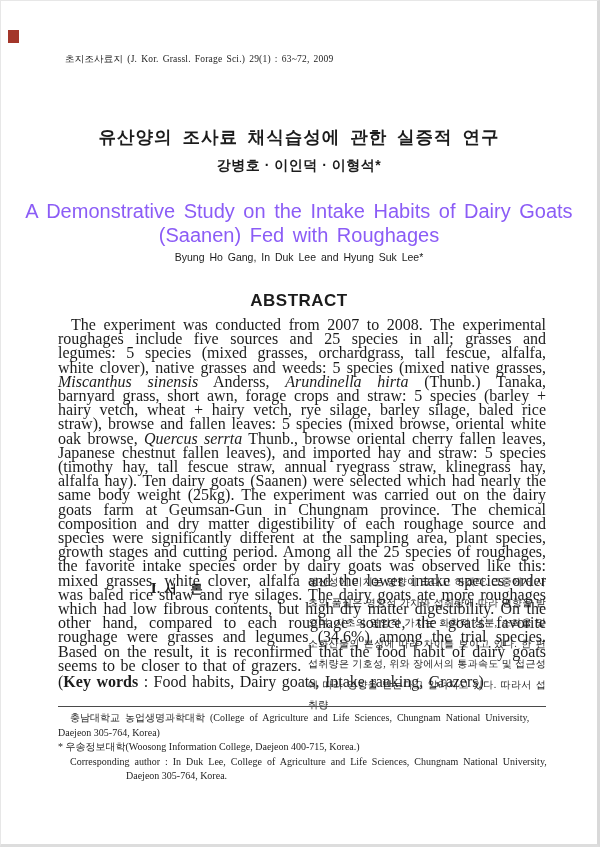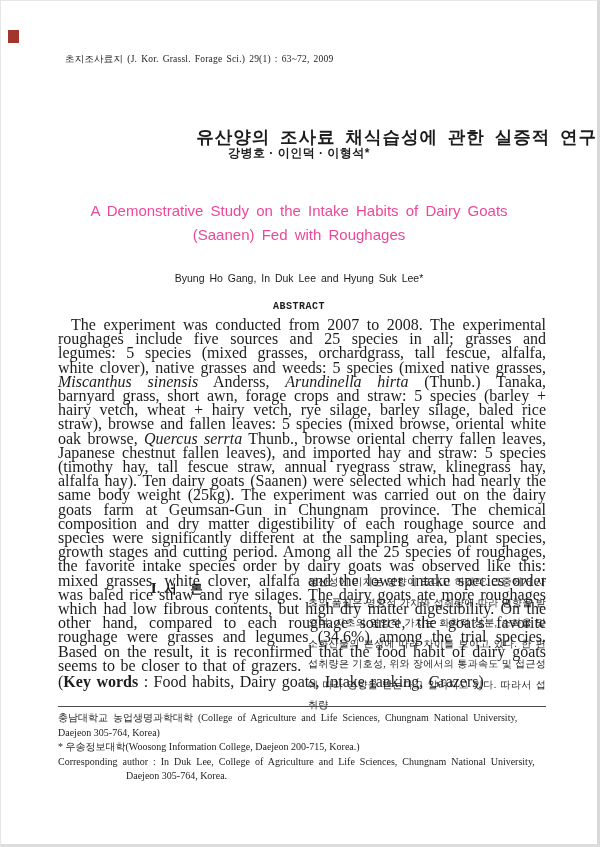--- a/index.html
+++ b/index.html
@@ -10,43 +10,43 @@
     font-family:"Liberation Serif","DejaVu Serif",serif;
     border-top:1px solid #e7e7e7; border-left:1px solid #e7e7e7;
     border-right:3px solid #d9d9d9; border-bottom:3px solid #dddddd;padding-left:8px;
   }
   .red-marker { position:absolute; left:7px; top:29px; width:11px; height:13px; background:#a3362a; }
   .journal-header {
     position:absolute; left:64px; top:52px; font-size:9.5px; letter-spacing:0.2px;
     white-space:nowrap; word-spacing:1.5px;
   }
   .korean-title {
-    position:absolute; left:0; top:124px; width:100%; text-align:right;
+    position:absolute; left:0; top:124px; width:100%; text-align:center;
     font-family:"Liberation Sans","DejaVu Sans",sans-serif;
     font-weight:bold; font-size:17.5px; letter-spacing:1px; word-spacing:4px;
   }
   .korean-authors {
-    position:absolute; left:0; top:144px; width:100%; text-align:center;
+    position:absolute; left:0; top:156px; width:100%; text-align:center;
     font-family:"Liberation Sans","DejaVu Sans",sans-serif;
-    font-weight:600; font-size:12px; letter-spacing:0.5px;
+    font-weight:600; font-size:14px; letter-spacing:0.5px;
   }
   .english-title {
     position:absolute; left:0; top:198px; width:100%; text-align:center;
     font-family:"Liberation Sans","DejaVu Sans",sans-serif;
-    font-size:15px; line-height:24px; word-spacing:3px; color:#ec4899;
+    font-size:20px; line-height:24px; word-spacing:3px; color:#8b5cf6;
   }
   .english-authors {
     position:absolute; left:0; top:250px; width:100%; text-align:center;
     font-family:"Liberation Sans","DejaVu Sans",sans-serif;
-    font-size:10.5px; word-spacing:2px;margin-top:21px;
+    font-size:10.5px; word-spacing:2px;
   }
   .abstract-heading {
-    position:absolute; left:0; top:300px; width:100%; text-align:center;
-    font-family:Liberation Mono, monospace;
-    font-weight:bold; font-size:10px; letter-spacing:0.5px;
+    position:absolute; left:0; top:290px; width:100%; text-align:center;
+    font-family:Liberation Sans, sans-serif;
+    font-weight:bold; font-size:17px; letter-spacing:0.5px;
   }
   .abstract-body {
     position:absolute; left:57px; top:317px; width:488px;
     font-size:16px; line-height:14.2px; text-align:justify; word-spacing:1.5px;
   }
   .abstract-text { text-indent:13px; }
   .keywords-line { margin-top:2px; text-indent:0; text-align:left; }
   .intro-heading {
     position:absolute; left:57px; top:580px; width:238px; text-align:center;
     font-weight:bold; font-size:12.5px; letter-spacing:0.5px;
@@ -58,21 +58,21 @@
   }
   .col-right {
     position:absolute; left:307px; top:571px; width:238px;
     font-size:10px; line-height:20.5px; text-align:justify; letter-spacing:0.3px;
   }
   .footnote-rule { position:absolute; left:57px; top:705px; width:488px; height:1px; background:#4a4a4a; }
   .footnotes {
     position:absolute; left:57px; top:710px; width:489px;
     font-size:10px; line-height:14.6px;
   }
-  .fn-wide { word-spacing:2.5px; }
+  .fn-wide { word-spacing:2.5px;margin-left:12px; }
   .fn-cont-1 { padding-left:68px; }
   .fn-cont-2 { padding-left:61px; }
   .page-number {
     position:absolute; left:0; top:796px; width:100%; text-align:center;
     font-size:10.5px; letter-spacing:1px;
   }
 </style>
 </head>
 <body>
 
@@ -103,19 +103,19 @@
   <div class="intro-heading">Ⅰ. 서　론</div>
 
 
   <div class="col-right">생산성에 미치는 영향이 크다고 하겠다. 그중에서 사초의 품질은 영양적 가치와 섭취량에 따라 영향을 받으며, 사초의 영양적 가치는 화학적 성분, 소화율 및 소화산물의 본성에 따라 차이를 보이고 있다. 한 편 섭취량은 기호성, 위와 장에서의 통과속도 및 접근성에 따라 영향을 받는다고 알려지고 있다. 따라서 섭취량</div>
 
   <div class="footnote-rule"></div>
 
   <div class="footnotes">
     <div class="fn-wide">충남대학교 농업생명과학대학 (College of Agriculture and Life Sciences, Chungnam National University,</div>
     <div>Daejeon 305-764, Korea)</div>
-    <div>* 우송정보대학(Woosong Information College, Daejeon 200-715, Korea.)</div>
+    <div>* 우송정보대학(Woosong Information College, Daejeon 400-715, Korea.)</div>
     <div class="fn-wide">Corresponding author : In Duk Lee, College of Agriculture and Life Sciences, Chungnam National University,</div>
     <div class="fn-cont-1">Daejeon 305-764, Korea.</div>
   </div>
 
 
 </div>
 
 </body></html>

